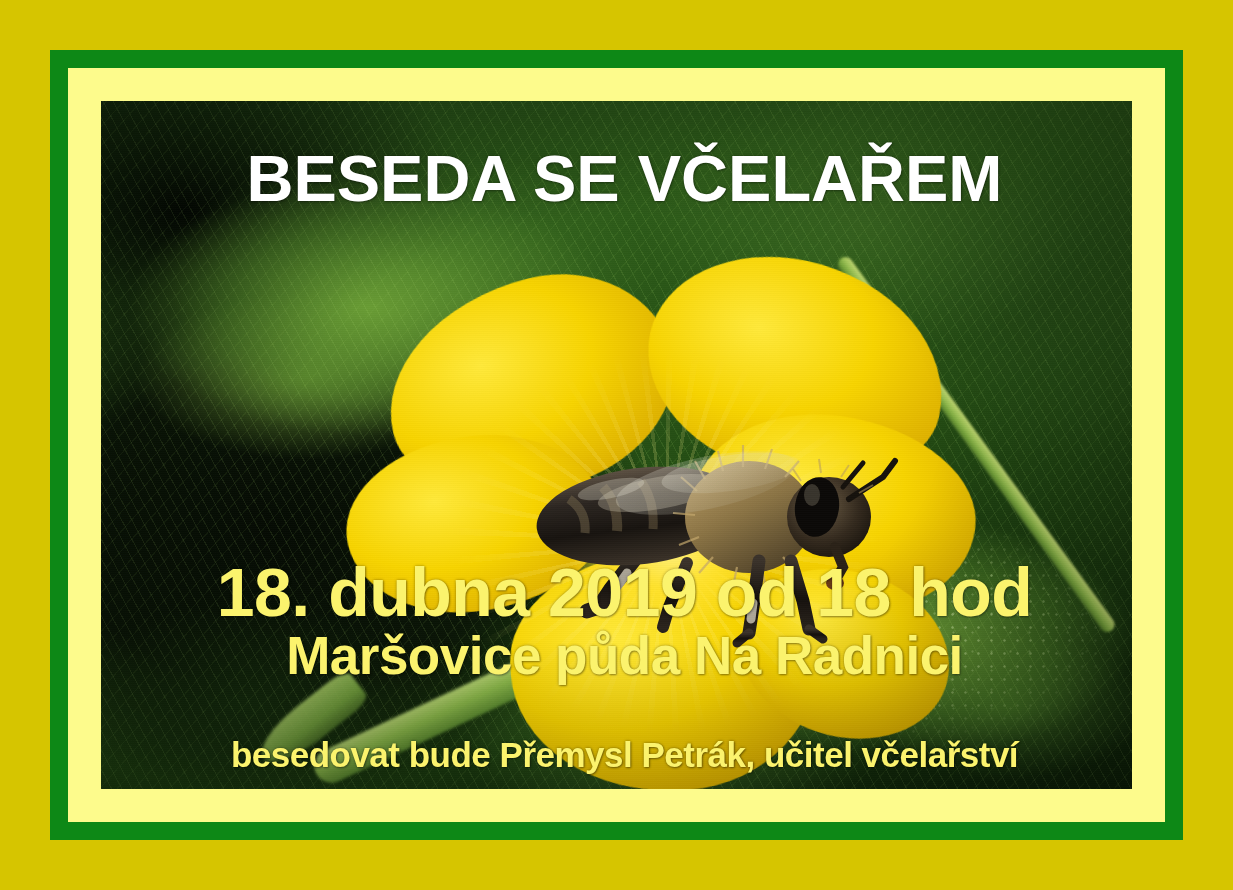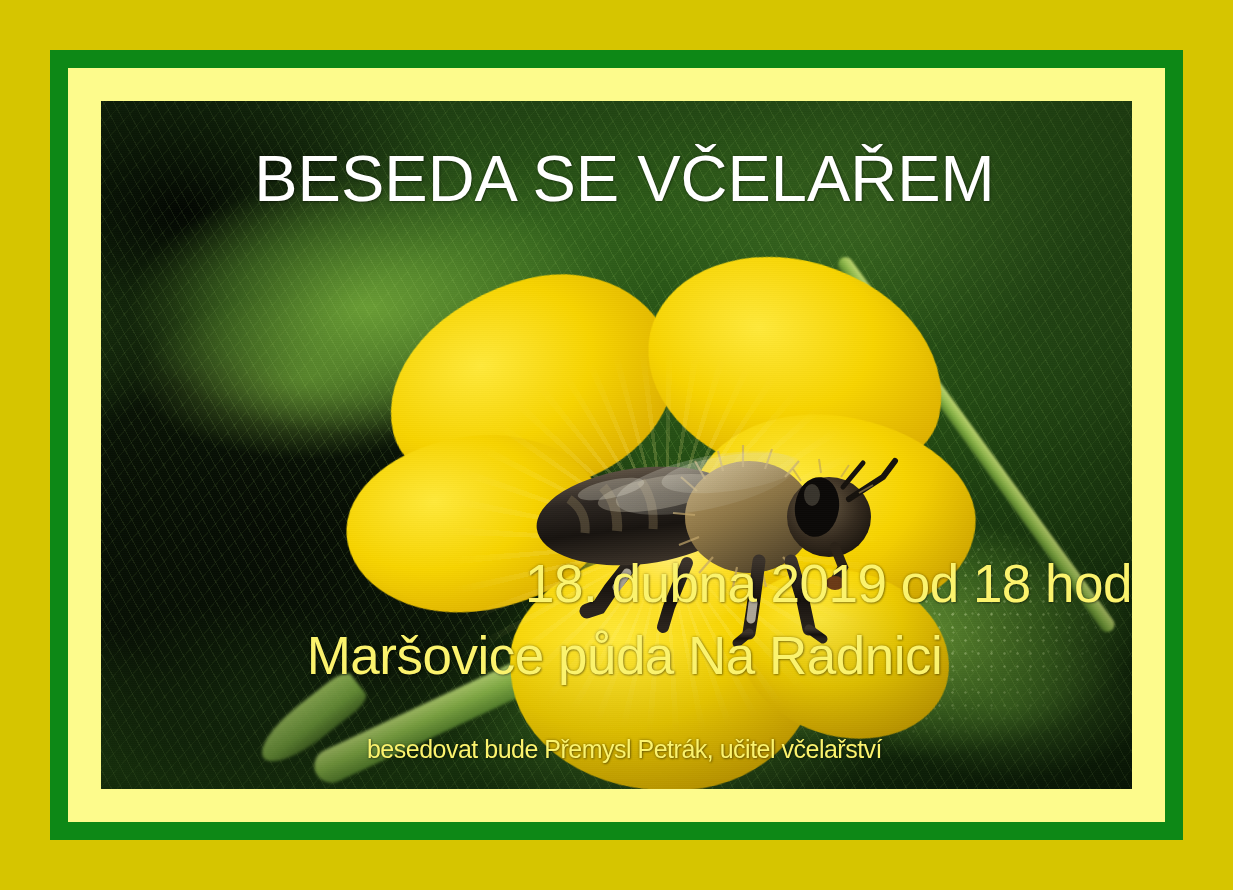--- a/index.html
+++ b/index.html
@@ -196,54 +196,53 @@
       repeating-linear-gradient(0deg, rgba(255,255,255,.022) 0 1px, rgba(0,0,0,.022) 1px 2px);
     opacity: .6;
   }
 
   
   .text-layer { position: absolute; inset: 0; }
   .tx {
     position: absolute;
     left: 16px; right: 0;
     text-align: center;
-    font-weight: normal;
+    font-weight: bold;
     white-space: nowrap;
     letter-spacing: -0.5px;
   }
   .tx-title {
     top: 40px;
     font-size: 65px;
     color: #ffffff;
     letter-spacing: 0px;
     text-shadow: 0 0 3px rgba(0,0,0,.30), 1px 1px 2px rgba(0,0,0,.25);
   }
   .tx-subtitle {
     top: 128px;
     font-size: 47px;
     color: #fbf46b;
     letter-spacing: 0px;
     text-shadow: 0 0 3px rgba(0,0,0,.35), 1px 1px 2px rgba(0,0,0,.30);
   }
   .tx-date {
     top: 452px;
-    font-size: 53px;
+    font-size: 68px;
     color: #fbf36d;
     text-shadow: 0 0 3px rgba(0,0,0,.35), 1px 1px 2px rgba(0,0,0,.30);
-    text-align: right;
   }
   .tx-place {
     top: 524px;
     font-size: 53px;
     color: #fbf36d;
     text-shadow: 0 0 3px rgba(0,0,0,.35), 1px 1px 2px rgba(0,0,0,.30);
   }
   .tx-speaker {
     top: 634px;
-    font-size: 25px;
+    font-size: 35px;
     color: #fbf36d;
     text-shadow: 0 0 3px rgba(0,0,0,.38), 1px 1px 2px rgba(0,0,0,.32);
   }
 </style>
 </head>
 <body>
 
 <div class="poster">
   <div class="band-green">
     <div class="band-cream">

